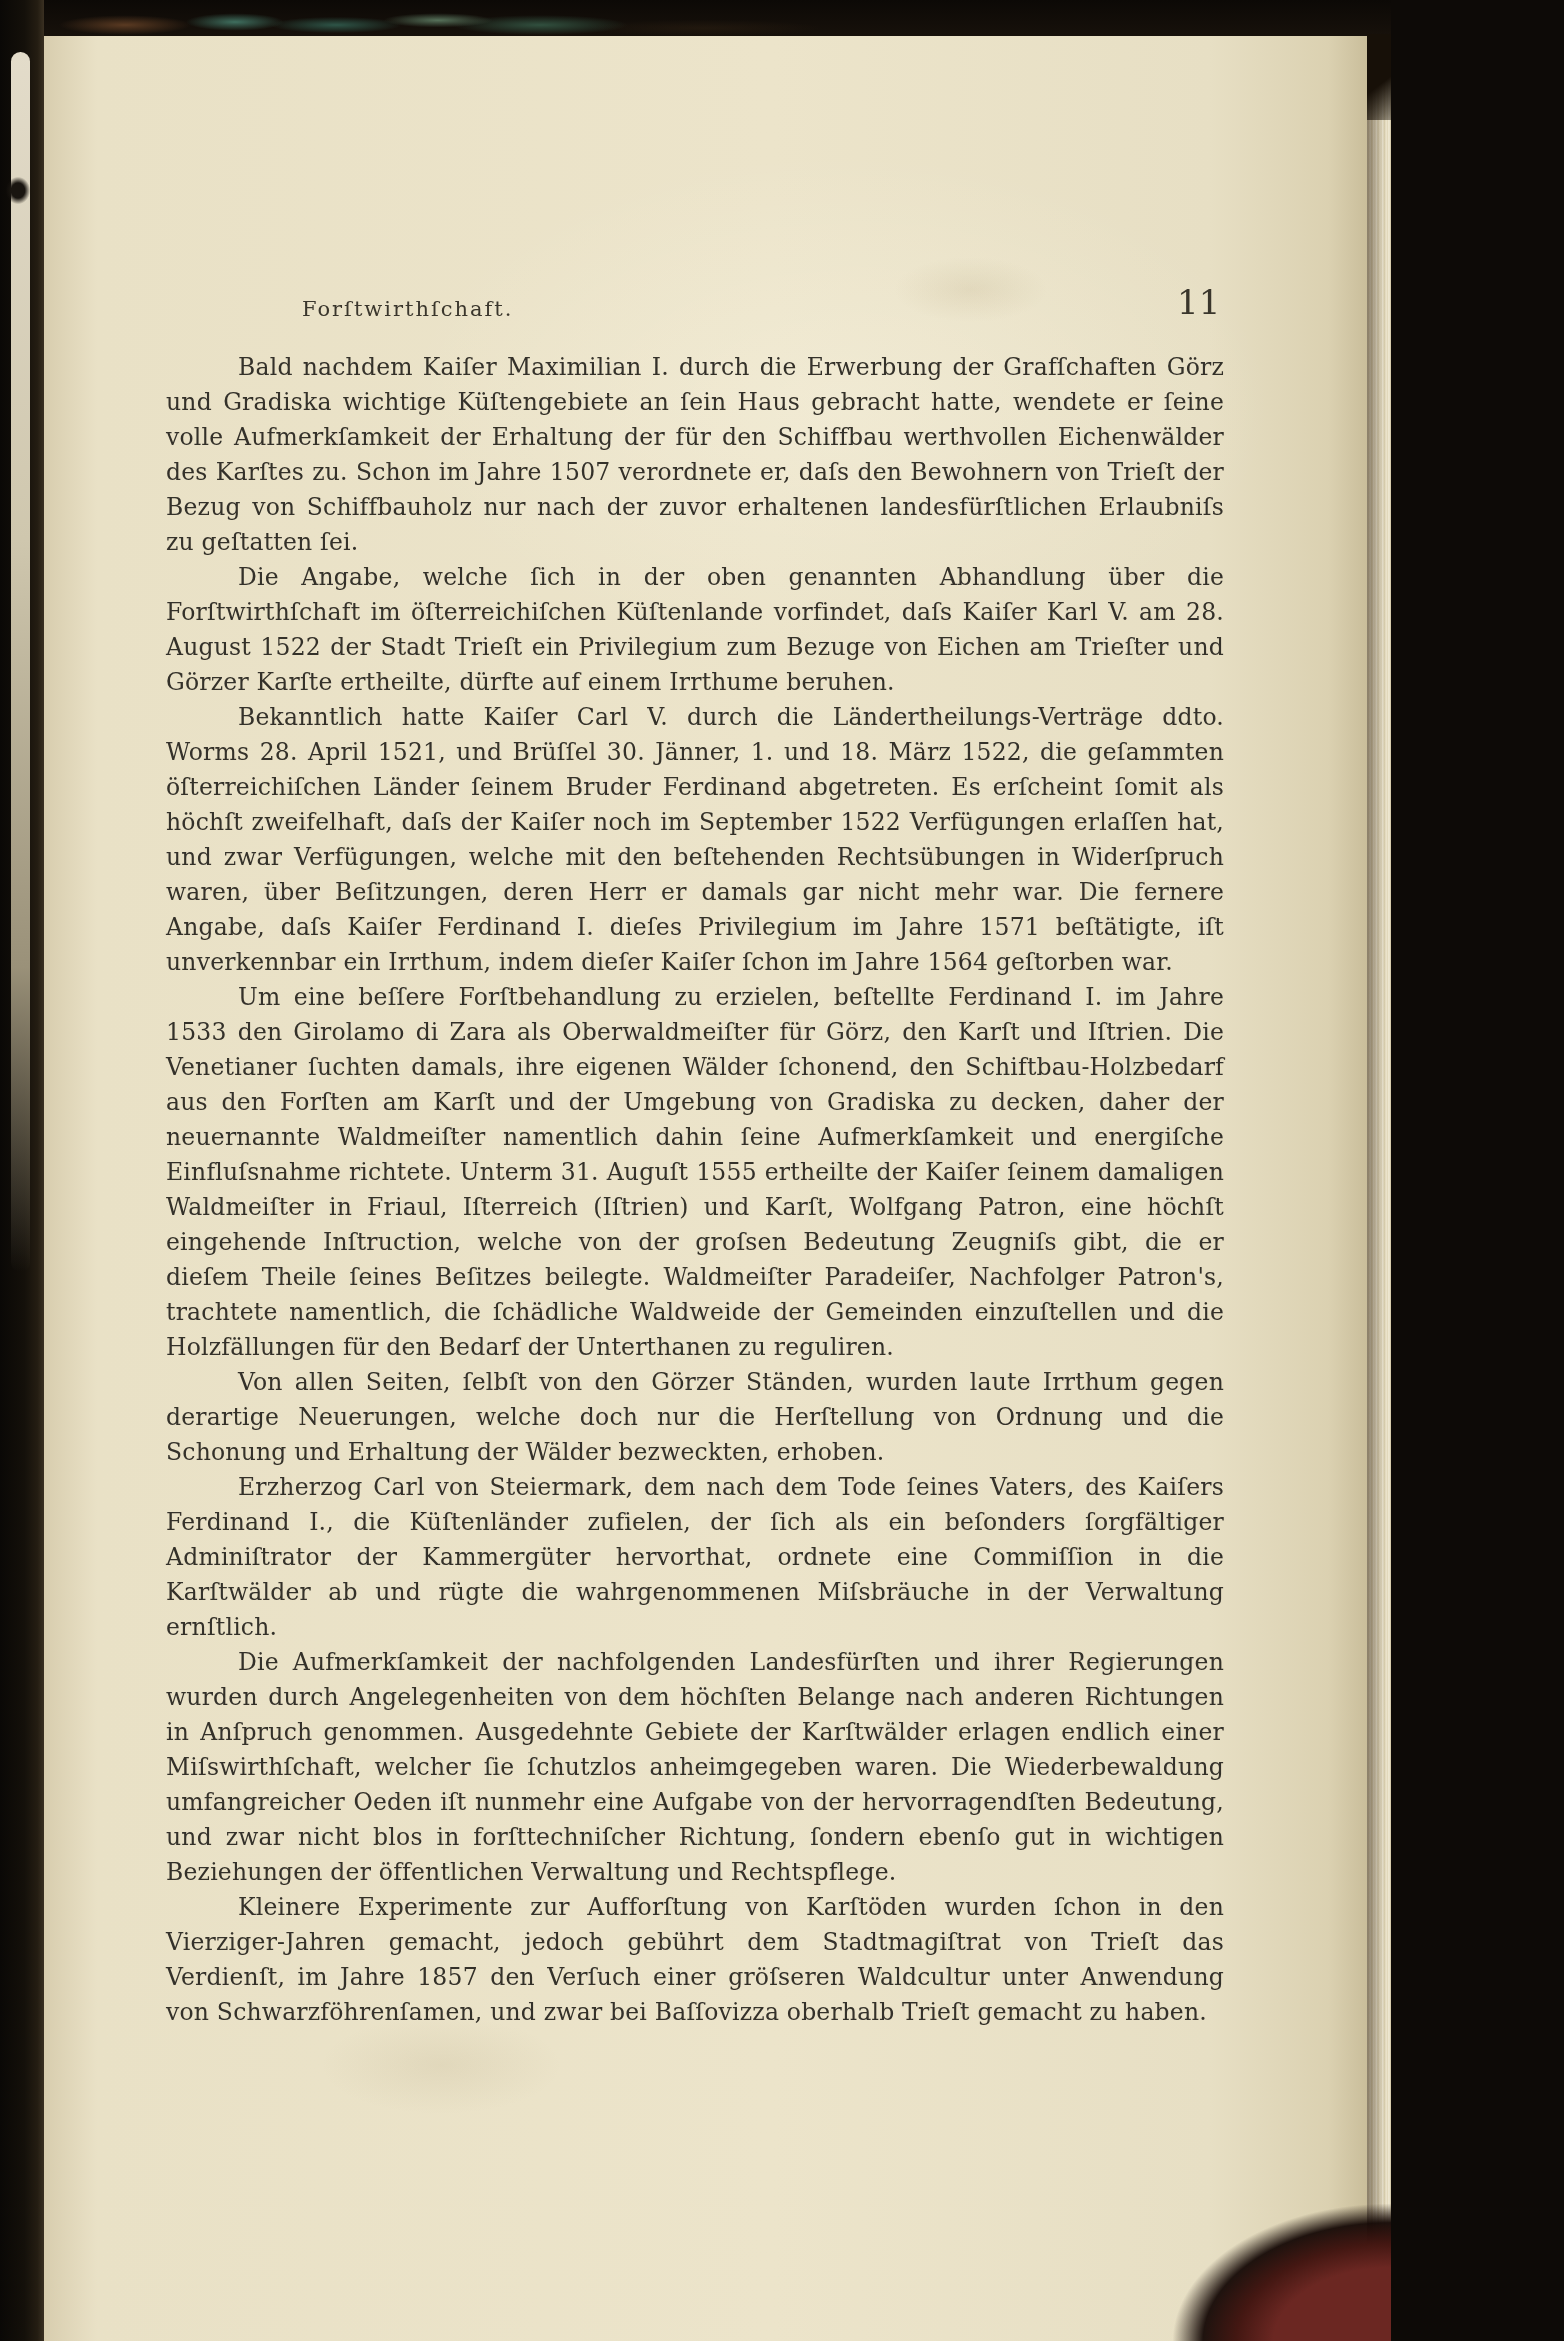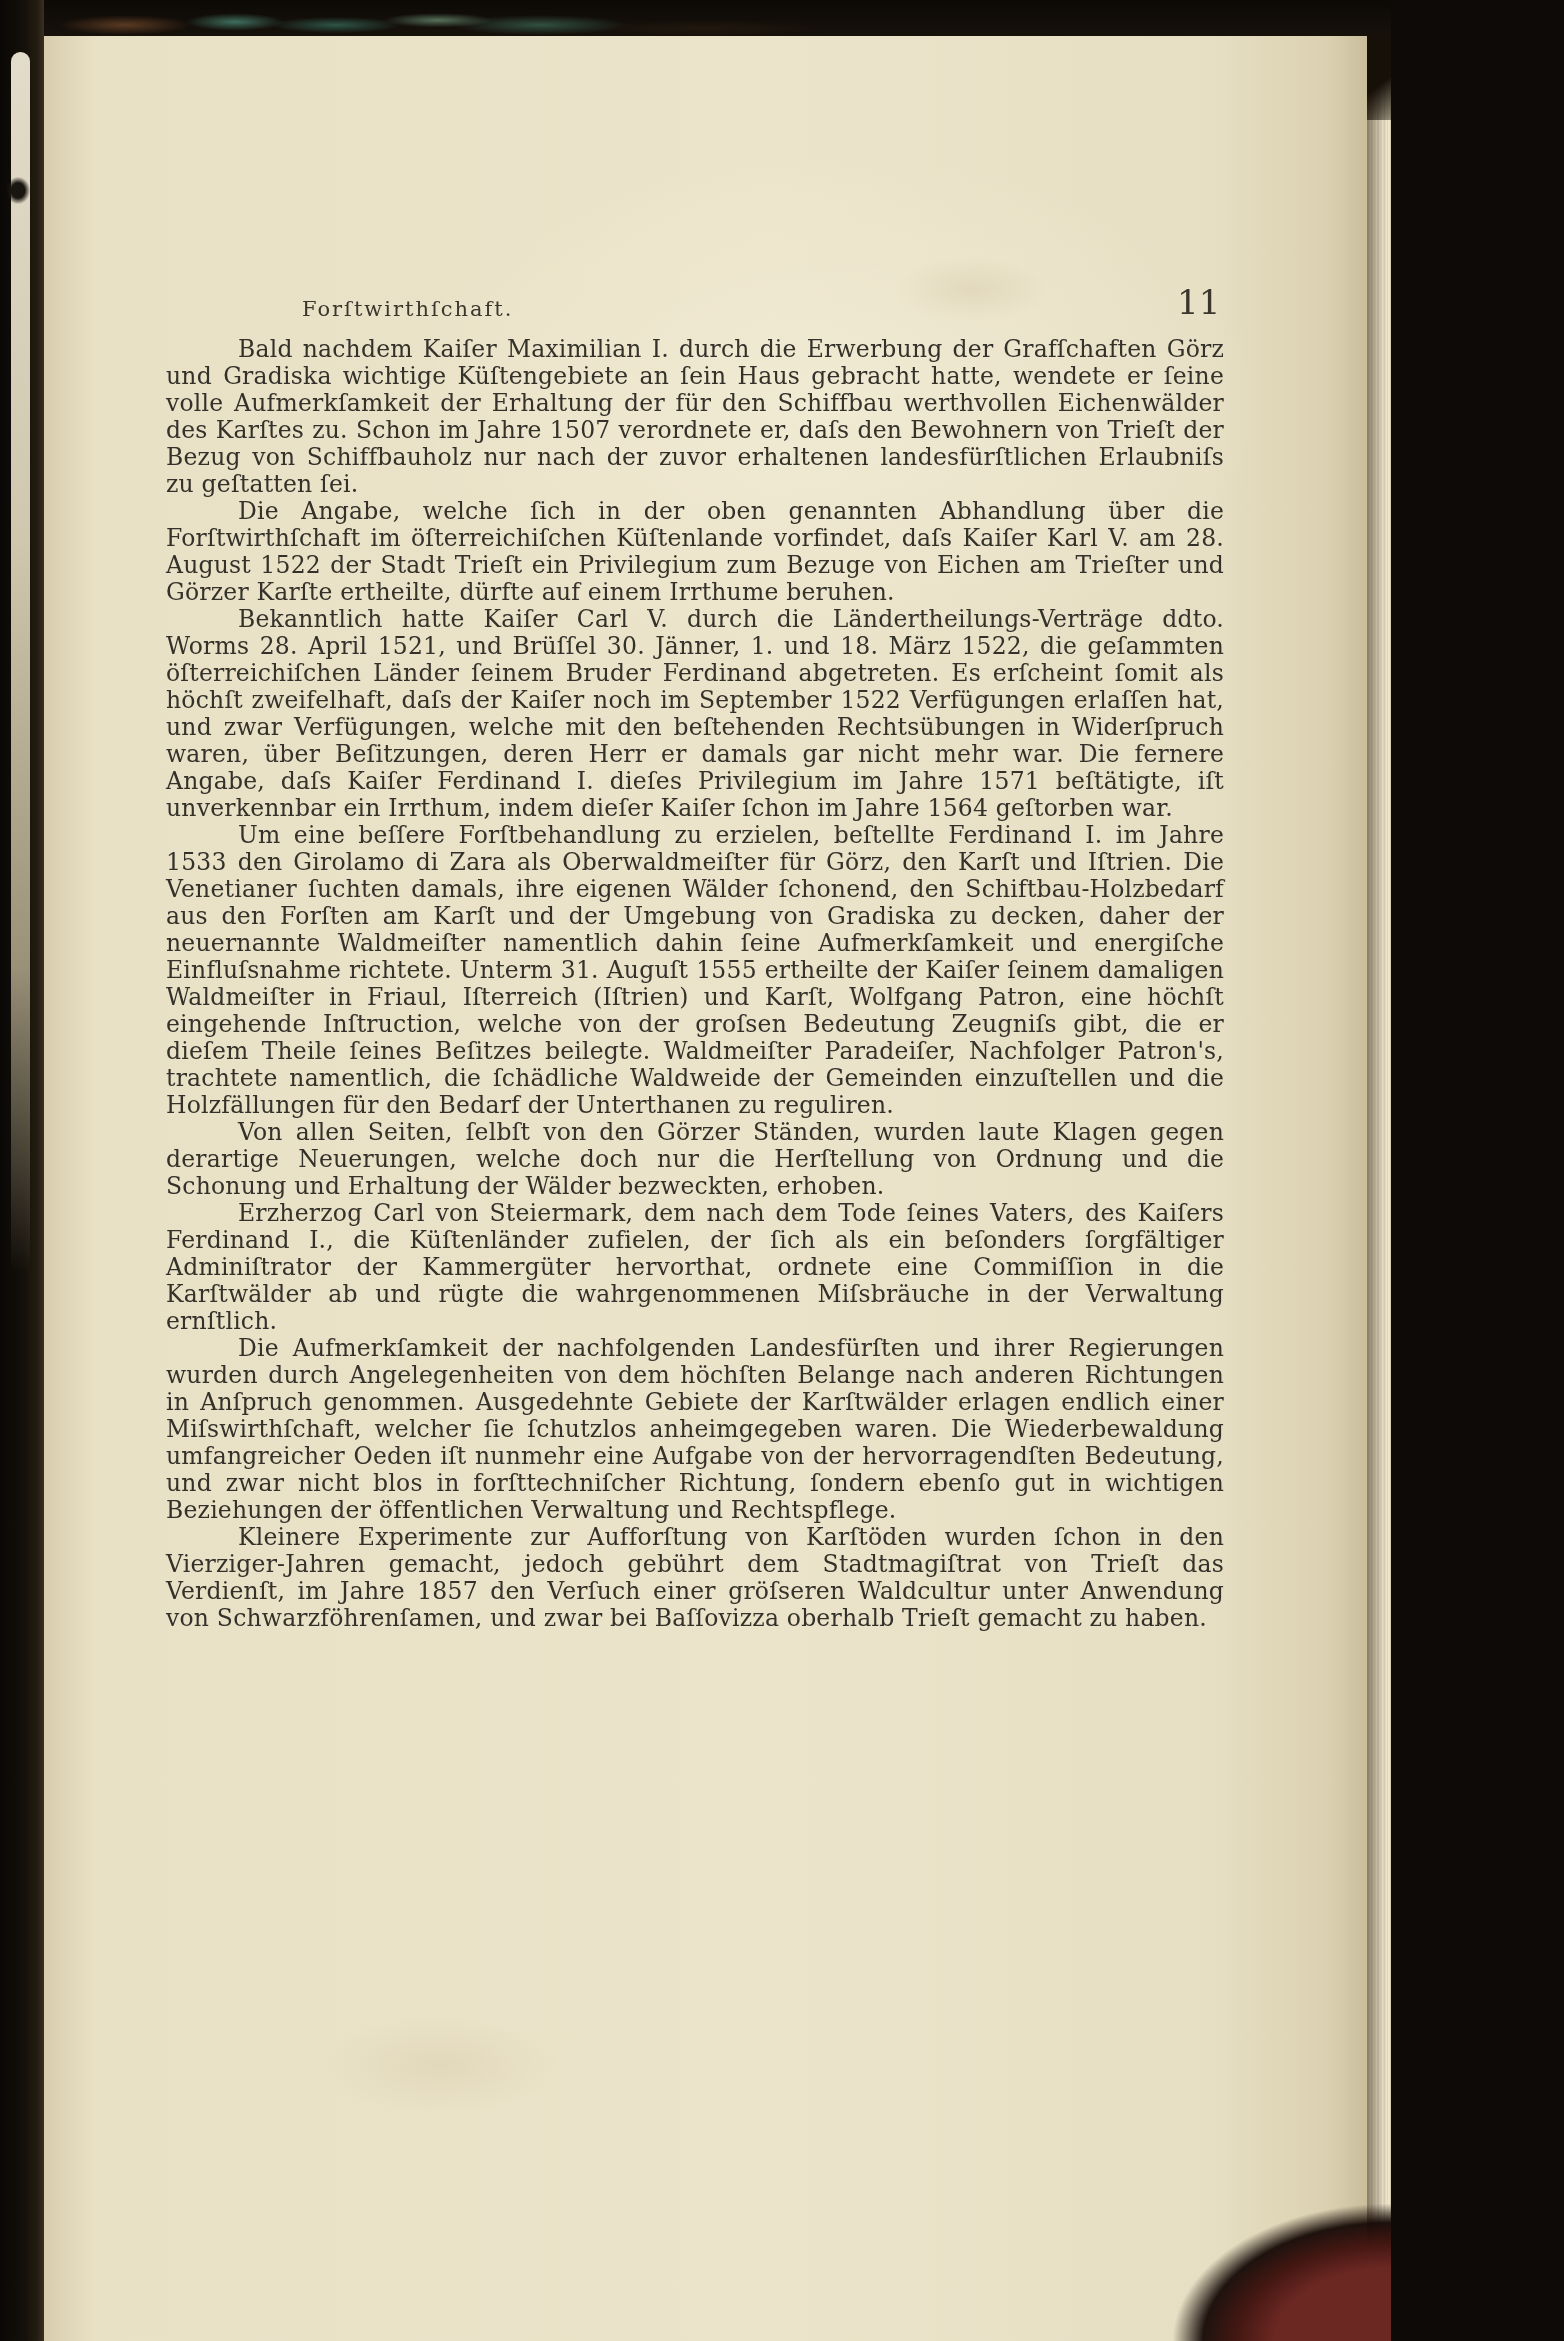--- a/index.html
+++ b/index.html
@@ -91,22 +91,22 @@
   
   .running-title {
     position:absolute; left:258px; top:261px;
     font-size:21px; letter-spacing:2px; color:#3a362c;
   }
   .page-number {
     position:absolute; left:1133px; top:246px;
     font-size:34px; color:#3a362c;
   }
   .body-text {
-    position:absolute; left:122px; top:300px; width:1058px;
-    color:#34312a; font-size:23.5px; line-height:27px;
+    position:absolute; left:122px; top:314px; width:1058px;
+    color:#34312a; font-size:23.5px; line-height:35px;
     text-align:justify; letter-spacing:0.2px;
   }
   .body-text p { text-indent:72px; margin:0; }
 </style>
 </head>
 <body>
 
 <div class="scan">
   <div class="top-edge"></div>
   <div class="left-edge"></div>
@@ -114,21 +114,21 @@
   <div class="left-notch"></div>
 
   <div class="paper">
     <span class="running-title">Forſtwirthſchaft.</span>
     <span class="page-number">11</span>
     <div class="body-text">
       <p>Bald nachdem Kaiſer Maximilian I. durch die Erwerbung der Grafſchaften Görz und Gradiska wichtige Küſtengebiete an ſein Haus gebracht hatte, wendete er ſeine volle Aufmerkſamkeit der Erhaltung der für den Schiffbau werthvollen Eichenwälder des Karſtes zu. Schon im Jahre 1507 verordnete er, daſs den Bewohnern von Trieſt der Bezug von Schiffbauholz nur nach der zuvor erhaltenen landesfürſtlichen Erlaubniſs zu geſtatten ſei.</p>
       <p>Die Angabe, welche ſich in der oben genannten Abhandlung über die Forſtwirthſchaft im öſterreichiſchen Küſtenlande vorfindet, daſs Kaiſer Karl V. am 28. August 1522 der Stadt Trieſt ein Privilegium zum Bezuge von Eichen am Trieſter und Görzer Karſte ertheilte, dürfte auf einem Irrthume beruhen.</p>
       <p>Bekanntlich hatte Kaiſer Carl V. durch die Ländertheilungs-Verträge ddto. Worms 28. April 1521, und Brüſſel 30. Jänner, 1. und 18. März 1522, die geſammten öſterreichiſchen Länder ſeinem Bruder Ferdinand abgetreten. Es erſcheint ſomit als höchſt zweifelhaft, daſs der Kaiſer noch im September 1522 Verfügungen erlaſſen hat, und zwar Verfügungen, welche mit den beſtehenden Rechtsübungen in Widerſpruch waren, über Beſitzungen, deren Herr er damals gar nicht mehr war. Die fernere Angabe, daſs Kaiſer Ferdinand I. dieſes Privilegium im Jahre 1571 beſtätigte, iſt unverkennbar ein Irrthum, indem dieſer Kaiſer ſchon im Jahre 1564 geſtorben war.</p>
       <p>Um eine beſſere Forſtbehandlung zu erzielen, beſtellte Ferdinand I. im Jahre 1533 den Girolamo di Zara als Oberwaldmeiſter für Görz, den Karſt und Iſtrien. Die Venetianer ſuchten damals, ihre eigenen Wälder ſchonend, den Schiftbau-Holzbedarf aus den Forſten am Karſt und der Umgebung von Gradiska zu decken, daher der neuernannte Waldmeiſter namentlich dahin ſeine Aufmerkſamkeit und energiſche Einfluſsnahme richtete. Unterm 31. Auguſt 1555 ertheilte der Kaiſer ſeinem damaligen Waldmeiſter in Friaul, Iſterreich (Iſtrien) und Karſt, Wolfgang Patron, eine höchſt eingehende Inſtruction, welche von der groſsen Bedeutung Zeugniſs gibt, die er dieſem Theile ſeines Beſitzes beilegte. Waldmeiſter Paradeiſer, Nachfolger Patron's, trachtete namentlich, die ſchädliche Waldweide der Gemeinden einzuſtellen und die Holzfällungen für den Bedarf der Unterthanen zu reguliren.</p>
-      <p>Von allen Seiten, ſelbſt von den Görzer Ständen, wurden laute Klagen gegen derartige Neuerungen, welche doch nur die Herſtellung von Ordnung und die Schonung und Erhaltung der Wälder bezweckten, erhoben.</p>
+      <p>Von allen Seiten, ſelbſt von den Görzer Ständen, wurden laute Irrthum gegen derartige Neuerungen, welche doch nur die Herſtellung von Ordnung und die Schonung und Erhaltung der Wälder bezweckten, erhoben.</p>
       <p>Erzherzog Carl von Steiermark, dem nach dem Tode ſeines Vaters, des Kaiſers Ferdinand I., die Küſtenländer zufielen, der ſich als ein beſonders ſorgfältiger Adminiſtrator der Kammergüter hervorthat, ordnete eine Commiſſion in die Karſtwälder ab und rügte die wahrgenommenen Miſsbräuche in der Verwaltung ernſtlich.</p>
       <p>Die Aufmerkſamkeit der nachfolgenden Landesfürſten und ihrer Regierungen wurden durch Angelegenheiten von dem höchſten Belange nach anderen Richtungen in Anſpruch genommen. Ausgedehnte Gebiete der Karſtwälder erlagen endlich einer Miſswirthſchaft, welcher ſie ſchutzlos anheimgegeben waren. Die Wiederbewaldung umfangreicher Oeden iſt nunmehr eine Aufgabe von der hervorragendſten Bedeutung, und zwar nicht blos in forſttechniſcher Richtung, ſondern ebenſo gut in wichtigen Beziehungen der öffentlichen Verwaltung und Rechtspflege.</p>
       <p>Kleinere Experimente zur Aufforſtung von Karſtöden wurden ſchon in den Vierziger-Jahren gemacht, jedoch gebührt dem Stadtmagiſtrat von Trieſt das Verdienſt, im Jahre 1857 den Verſuch einer gröſseren Waldcultur unter Anwendung von Schwarzföhrenſamen, und zwar bei Baſſovizza oberhalb Trieſt gemacht zu haben.</p>
     </div>
   </div>
 
   <div class="page-stack"></div>
   <div class="marble"></div>
   <div class="leather"></div>
   <div class="corner"></div>

